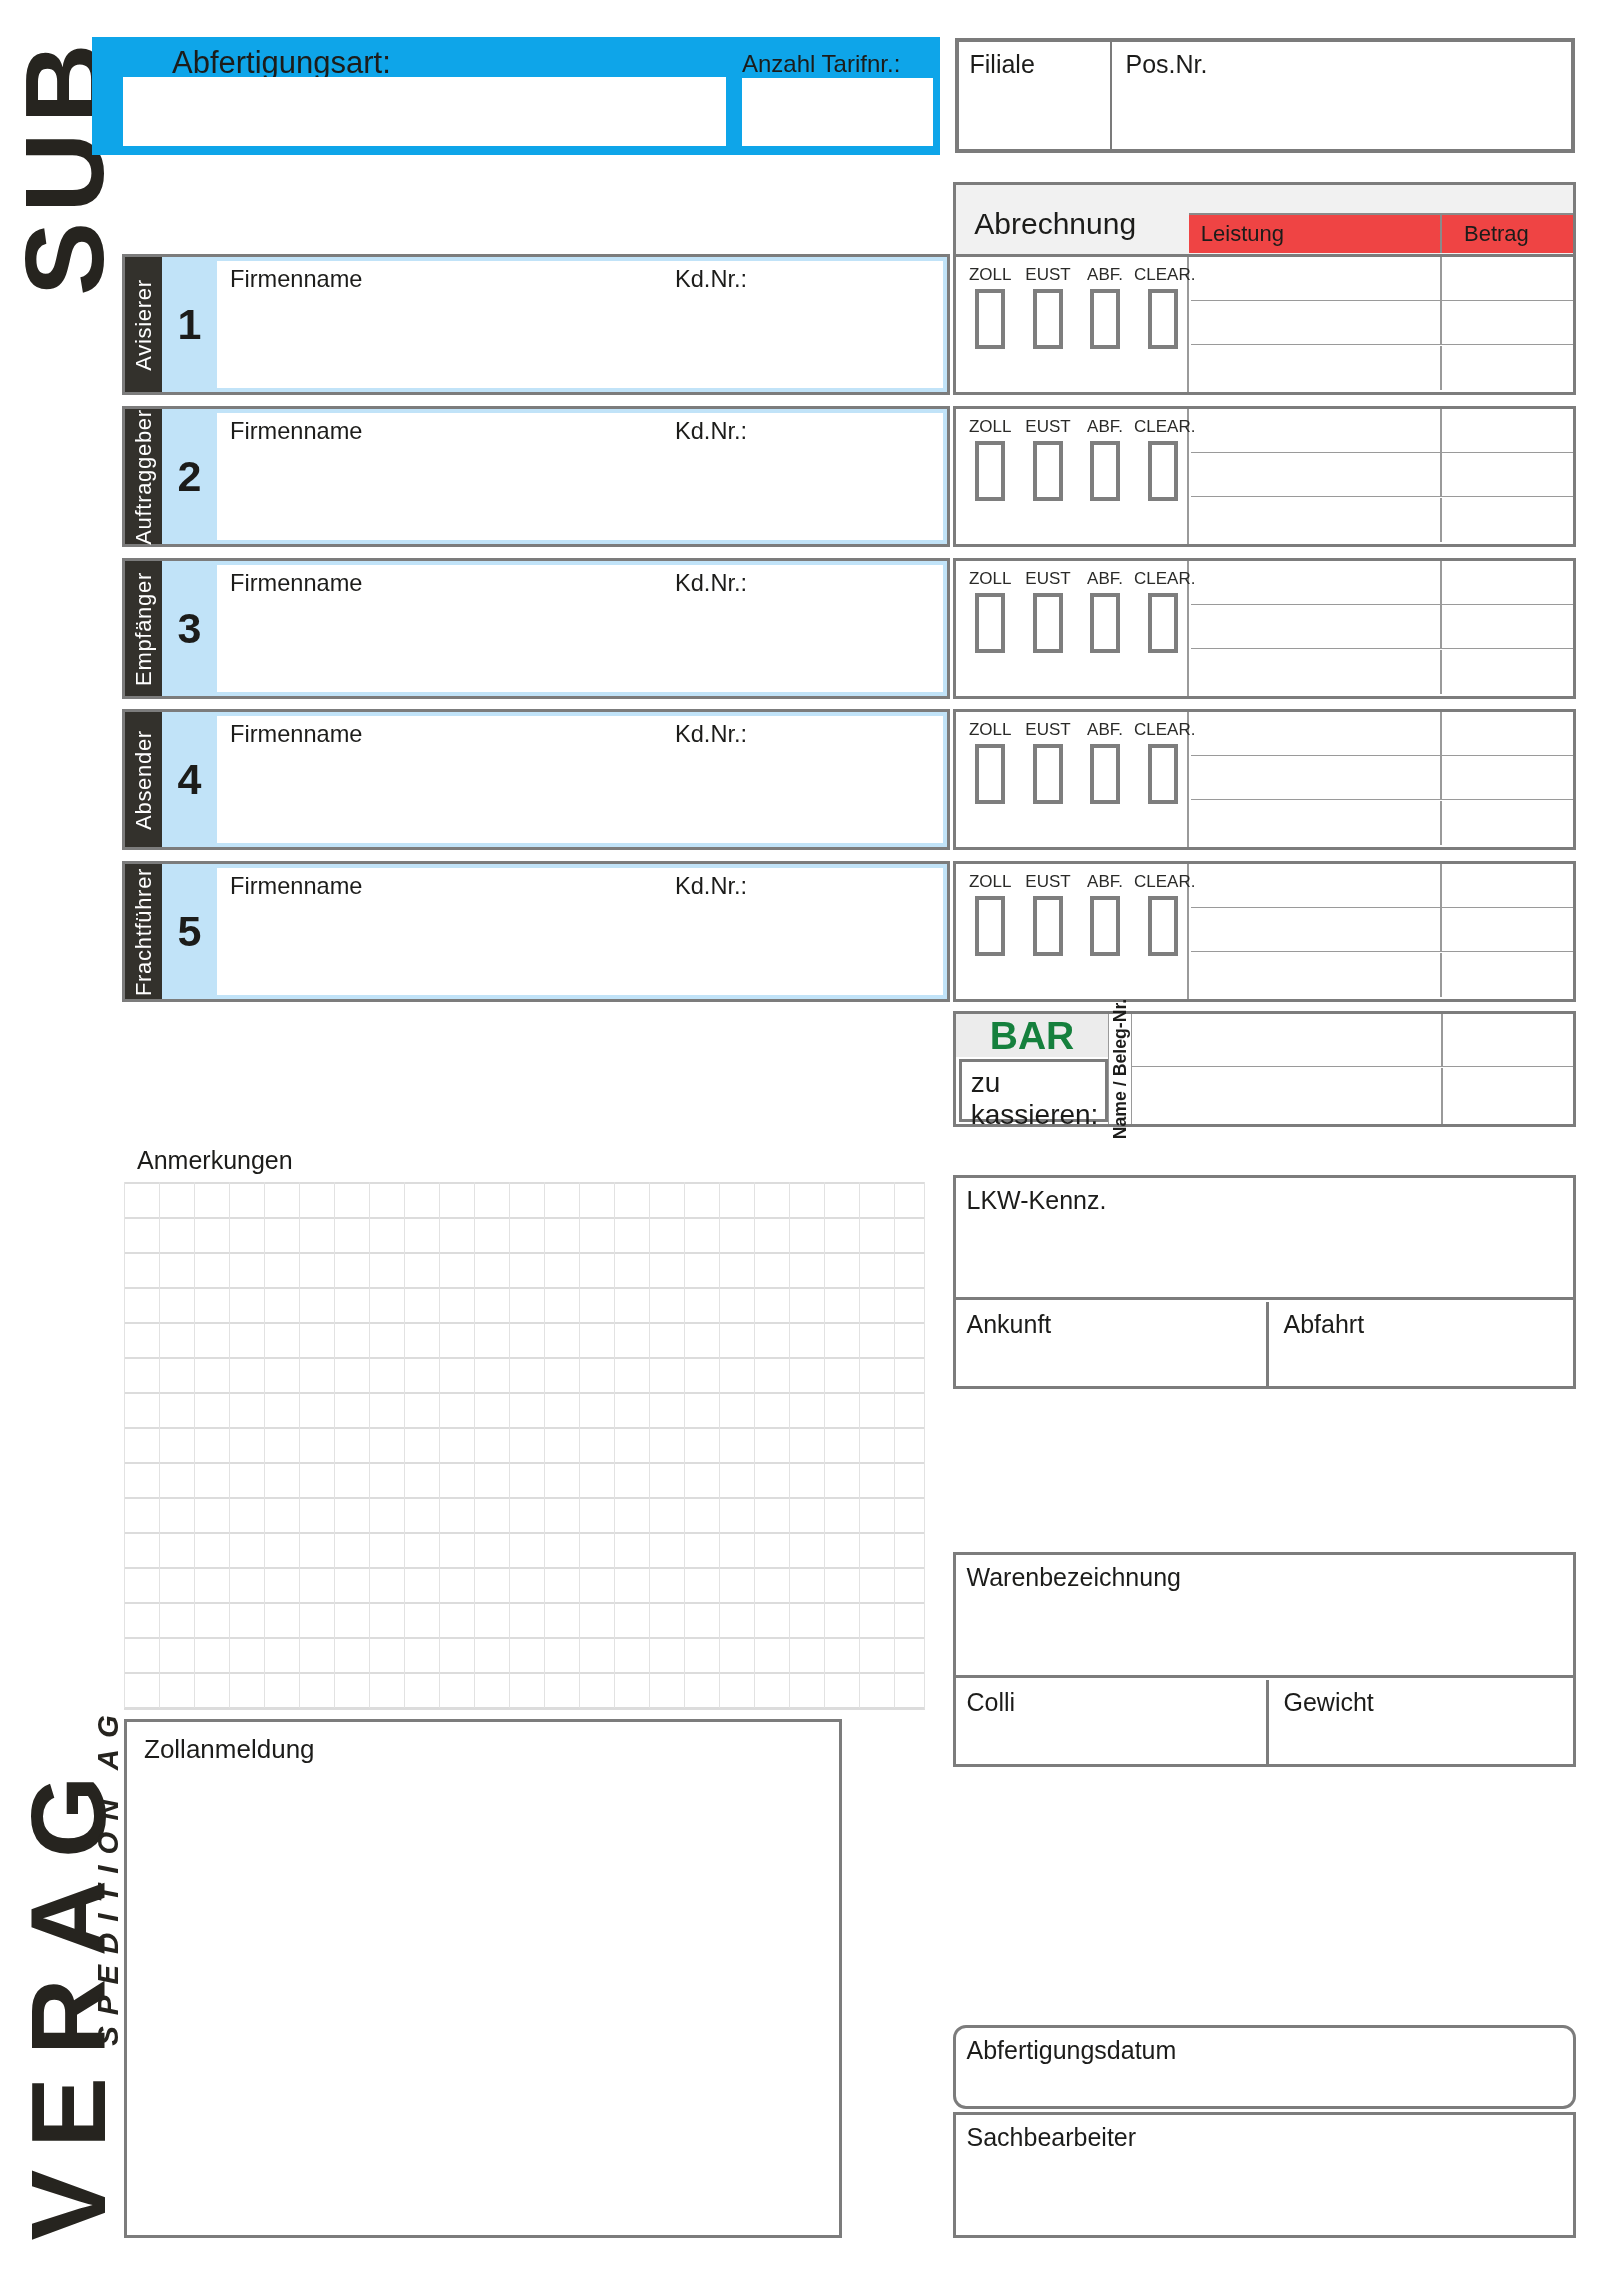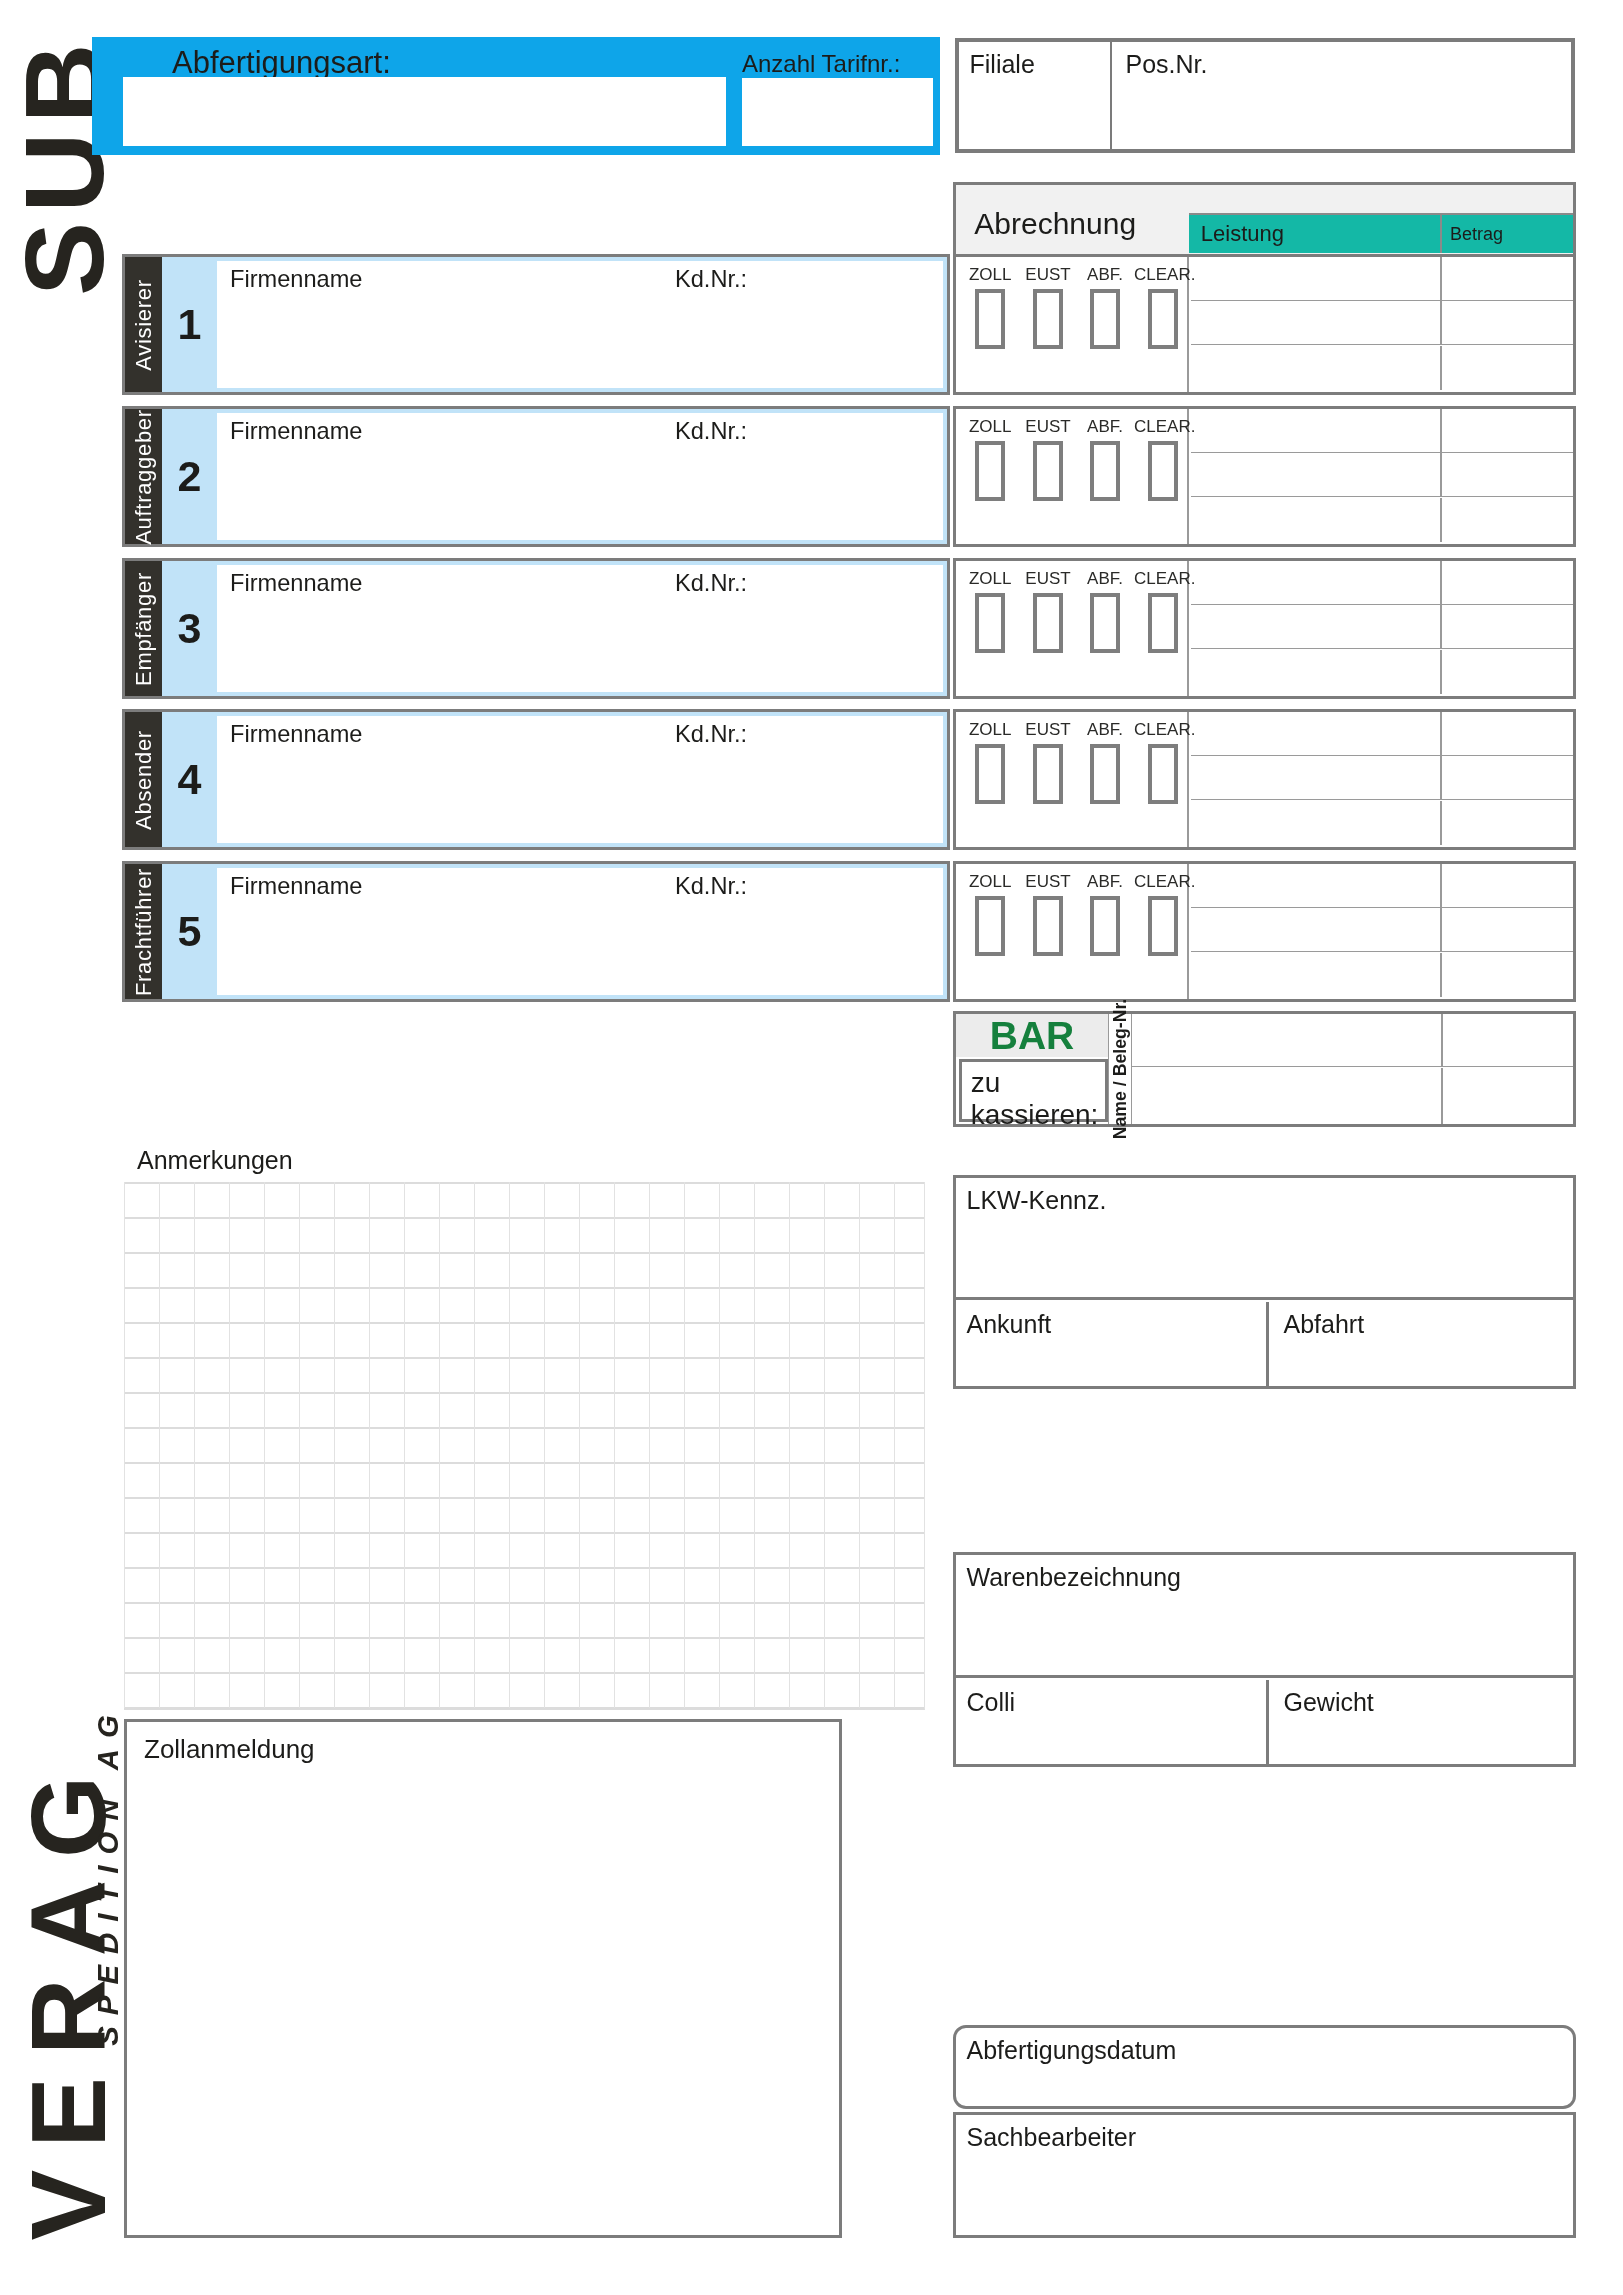--- a/index.html
+++ b/index.html
@@ -33,25 +33,25 @@
 
   .fil-box { left:955px; top:38px; width:620px; height:115px; border:4.6px solid #7b7b7b; background:#fff; }
   .fil-cell { left:0; top:0; bottom:0; width:153px; border-right:2.6px solid #7b7b7b; }
   .pos-cell { left:156px; top:0; bottom:0; right:0; }
   .cell-label { padding:7.9px 0 0 10.5px; font-size:25px; }
 
   
   .abl-header { left:953px; top:182px; width:623px; height:72px;
     border:3.9px solid #7c7c7c; border-bottom:none; background:#f1f1f1; }
   .abl-title { left:18.3px; top:22px; font-size:30px; }
-  .lb-band { left:233px; right:0; top:28px; height:40px; background:#14b8a6;
+  .lb-band { left:233px; right:0; top:28px; height:40px; background:#ef4444;
     border-top:2px solid #8a8a8a; display:flex; }
   .lb-l { width:253px; border-right:2px solid #8a8a8a; display:flex; align-items:center;
     padding-left:11.8px; font-size:22px; }
-  .lb-r { flex:1; display:flex; align-items:center; padding-left:8px; font-size:18px; }
+  .lb-r { flex:1; display:flex; align-items:center; padding-left:22px; font-size:22px; }
 
   .abl-block { position:absolute; left:953px; width:623px; height:141px;
     border:3.9px solid #7c7c7c; background:#fff; }
   .cbz { position:absolute; left:0; top:0; width:233px; height:100%; border-right:2px solid #9a9a9a; }
   .cb-col { position:absolute; top:0; width:58px; }
   .cb-col:nth-child(1){ left:5.2px; } .cb-col:nth-child(2){ left:63px; }
   .cb-col:nth-child(3){ left:120px; } .cb-col:nth-child(4){ left:178px; }
   .cb-label { display:block; text-align:center; margin-top:7.9px; font-size:17px; color:#2a2a28; }
   .cb-box { display:block; margin:3.9px auto 0; width:30px; height:60px;
     border:4.6px solid #7e7e7e; background:#fff; }

